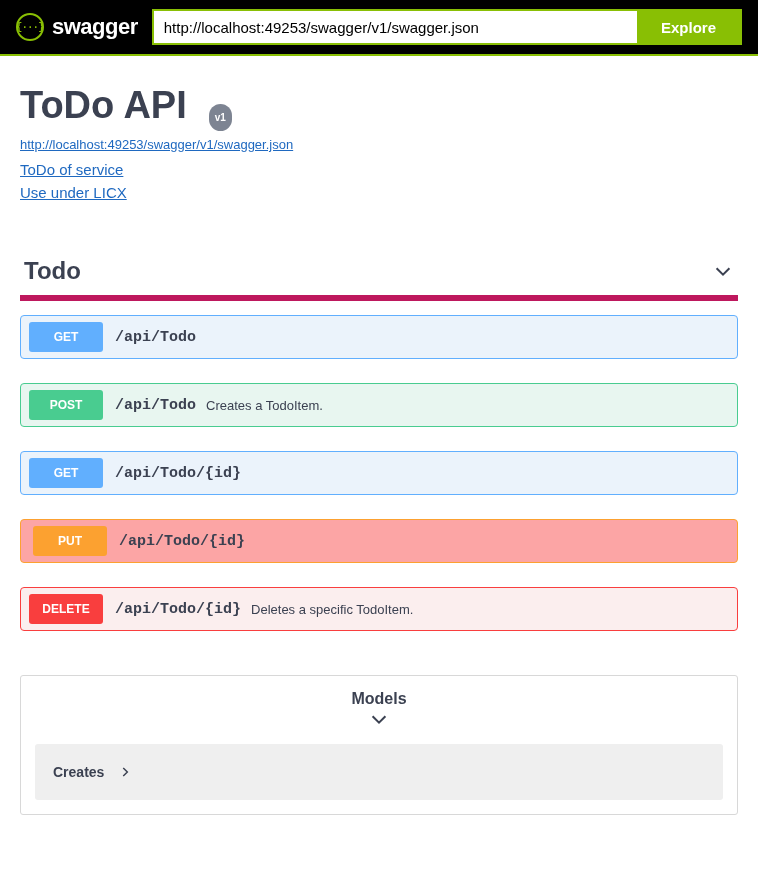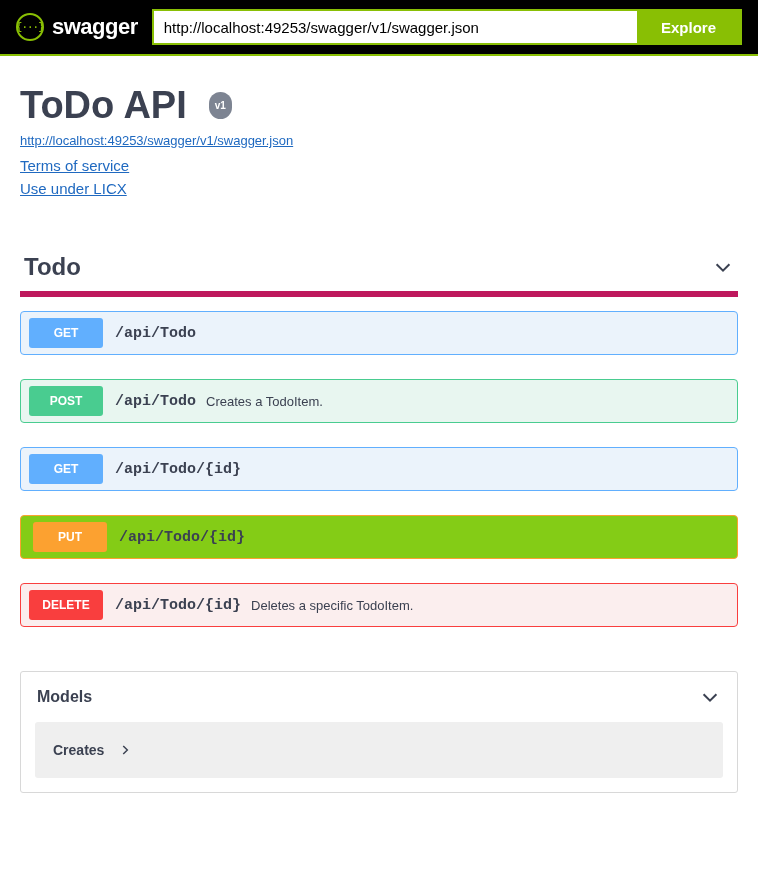--- a/index.html
+++ b/index.html
@@ -10,48 +10,48 @@
   .brand-icon { width: 28px; height: 28px; border: 2px solid #89bf04; border-radius: 50%; display: flex; align-items: center; justify-content: center; color: #89bf04; font-size: 10px; font-weight: 700; letter-spacing: -0.5px; font-family: "Courier New", monospace; }
   .brand-text { color: #fff; font-size: 22px; font-weight: 700; letter-spacing: -0.5px; }
   .url-wrap { flex: 1; display: flex; border: 2px solid #89bf04; height: 36px; }
   .url-input { flex: 1; border: none; padding: 0 10px; font-size: 15px; outline: none; background: #fff; font-family: inherit; }
   .explore-btn { background: #89bf04; color: #fff; border: none; padding: 0 24px; font-size: 15px; font-weight: 700; cursor: pointer; }
 
   .wrapper { padding: 28px 20px 0 20px; }
 
   .title-row { display: flex; align-items: flex-start; gap: 22px; }
   .api-title { font-size: 38px; font-weight: 700; color: #3b4151; }
-  .version-badge { background: #7d8492; color: #fff; font-size: 10px; font-weight: 700; border-radius: 14px; padding: 8px 6px; margin-top: 8px; }
+  .version-badge { background: #7d8492; color: #fff; font-size: 10px; font-weight: 700; border-radius: 14px; padding: 8px 6px; margin-top: 20px; }
   .swagger-json-link { display: inline-block; margin-top: 6px; font-size: 13px; color: #1f69c0; text-decoration: underline; }
 
   .desc { margin-top: 22px; font-size: 15px; color: #3b4151; }
   .meta-links { margin-top: 8px; display: flex; flex-direction: column; gap: 6px; }
   .meta-links a { color: #1f69c0; text-decoration: underline; font-size: 15px; width: fit-content; }
 
   .section { margin-top: 56px; }
   .section-head { display: flex; align-items: center; justify-content: space-between; padding: 0 4px 10px 4px; border-bottom: 6px solid #be185d; cursor: pointer; }
   .section-title { font-size: 24px; font-weight: 700; color: #3b4151; }
   .chevron { width: 22px; height: 22px; }
 
   .ops { display: flex; flex-direction: column; gap: 24px; margin-top: 14px; }
   .op { border: 1px solid; border-radius: 4px; display: flex; align-items: center; padding: 6px 8px; cursor: pointer; }
   .op-get    { background: #ebf3fb; border-color: #61affe; }
   .op-post   { background: #e8f6f0; border-color: #49cc90; }
-  .op-put    { background: #84cc16; border-color: #fca130; padding-left: 12px; }
+  .op-put    { background: #fca5a5; border-color: #fca130; padding-left: 12px; }
   .op-delete { background: #fbeeee; border-color: #f93e3e; }
   .method { color: #fff; font-size: 12px; font-weight: 700; min-width: 74px; text-align: center; padding: 8px 0; border-radius: 3px; margin-right: 12px; }
   .m-get    { background: #61affe; }
   .m-post   { background: #49cc90; }
   .m-put    { background: #fca130; }
   .m-delete { background: #f93e3e; }
   .path { font-family: "Courier New", Consolas, monospace; font-size: 15px; font-weight: 700; color: #3b4151; }
   .summary { font-size: 13px; color: #3b4151; margin-left: 10px; }
 
   .models-box { margin-top: 44px; border: 1px solid #d8d8d8; border-radius: 3px; }
-  .models-head { display: flex; align-items: center; justify-content: space-between; padding: 14px 16px; cursor: pointer; }
+  .models-head { display: flex; align-items: center; justify-content: space-between; padding: 14px 16px; cursor: pointer; flex-direction: column; }
   .models-title { font-size: 16px; font-weight: 700; color: #3b4151; }
   .model-item { margin: 0 14px 14px 14px; background: #efefef; border-radius: 3px; padding: 20px 18px; display: flex; align-items: center; gap: 14px; cursor: pointer; }
   .model-name { font-size: 14px; font-weight: 700; color: #3b4151; }
 </style>
 </head>
 <body>
 
 <div class="topbar">
   <div class="brand">
     <span class="brand-icon">{···}</span>
@@ -67,21 +67,21 @@
 
   
   <div class="title-row">
     <h1 class="api-title">ToDo API</h1>
     <span class="version-badge">v1</span>
   </div>
   <a class="swagger-json-link" href="#">http://localhost:49253/swagger/v1/swagger.json</a>
 
 
   <div class="meta-links">
-    <a href="#">Terms of service</a>
+    <a href="#">ToDo of service</a>
     <a href="#">Use under LICX</a>
   </div>
 
   
   <div class="section">
     <div class="section-head">
       <span class="section-title">Todo</span>
       <svg class="chevron" viewBox="0 0 24 24" fill="none" stroke="#3b4151" stroke-width="2.2">
           <polyline points="5 9 12 16 19 9"></polyline>
         </svg>

